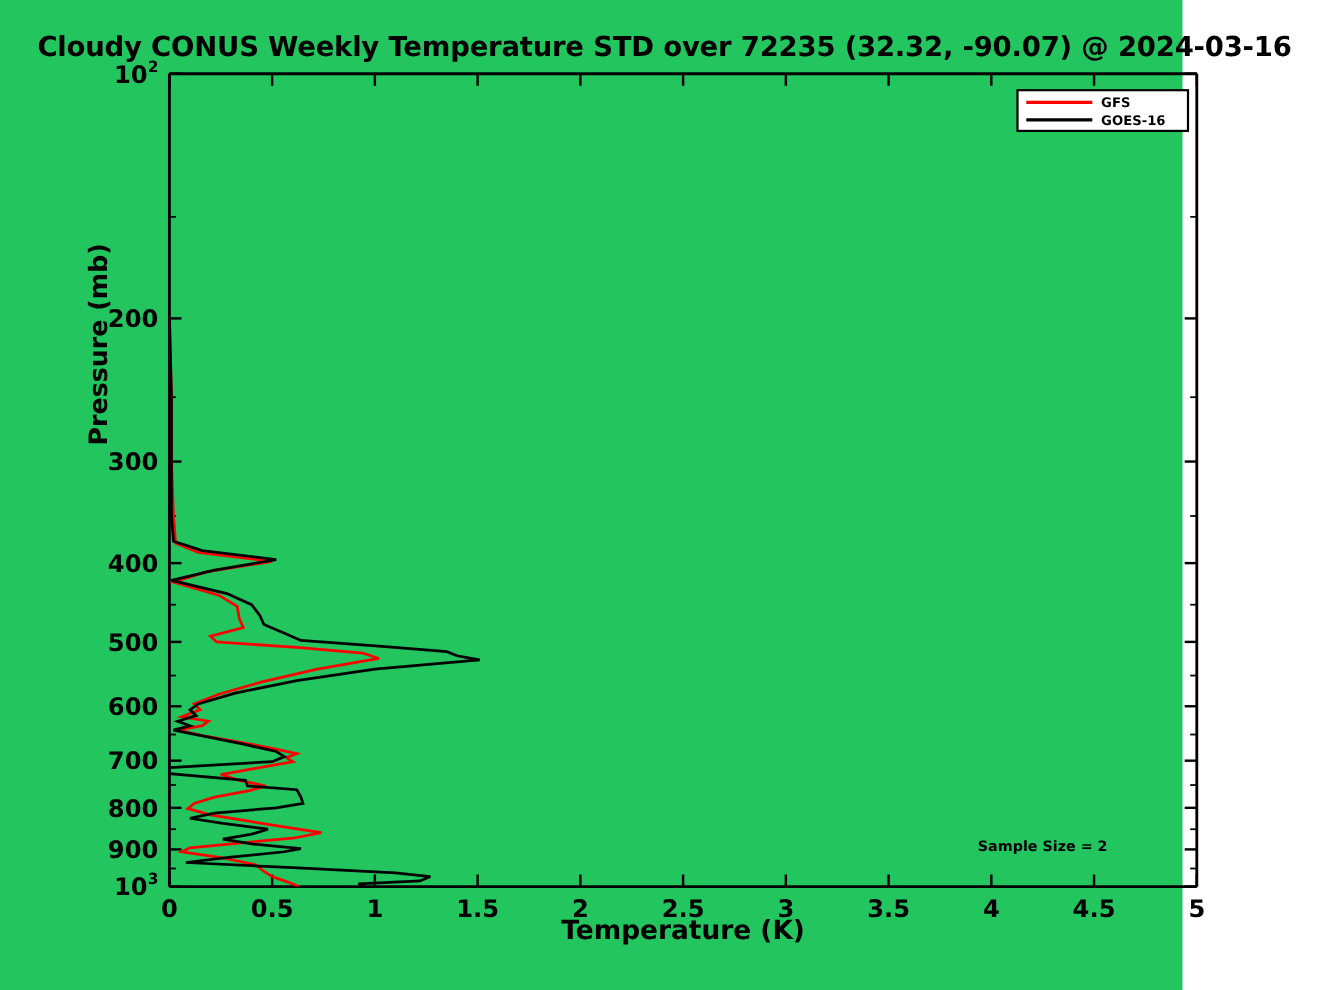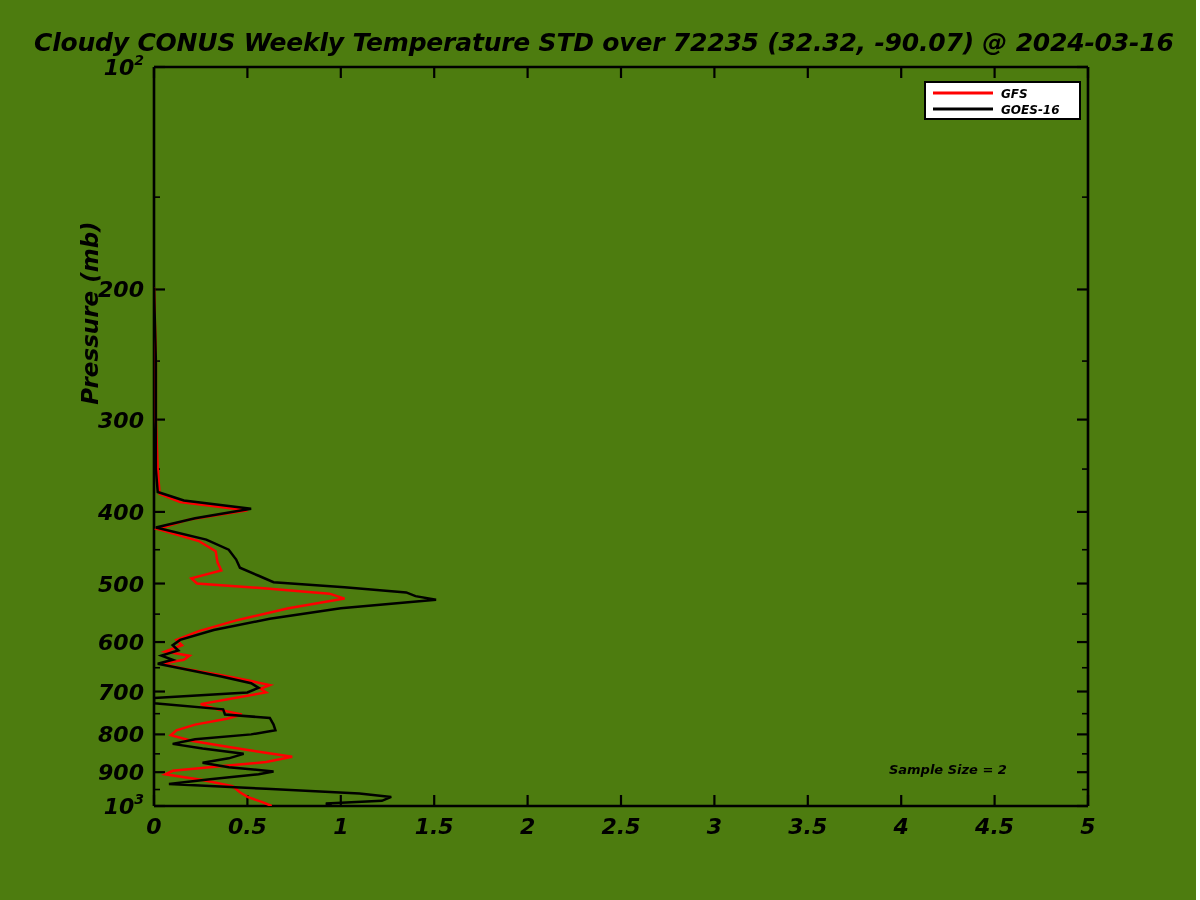--- a/index.html
+++ b/index.html
@@ -1,18 +1,18 @@
 <!DOCTYPE html>
 <html><head>
 <meta charset="utf-8">
 <style>
   html,body{margin:0;padding:0;background:#ffffff;}
   body{width:1200px;height:900px;overflow:hidden;
        font-family:"DejaVu Sans","Liberation Sans",sans-serif;}
-  #stage{position:relative;width:1196px;height:900px;background:#4d7c0f;font-style:italic;}
+  #stage{position:relative;width:1075px;height:900px;background:#22c55e;}
   #title{
     position:absolute;left:34px;top:28px;width:1180px;
     font-size:25px;font-weight:bold;color:#000;white-space:nowrap;
     letter-spacing:-0.2px;
   }
   #ylabel{
     position:absolute;left:-60px;top:300px;width:300px;
     transform:rotate(-90deg);transform-origin:center center;
     text-align:center;font-size:23px;font-weight:bold;color:#000;
   }
@@ -30,20 +30,21 @@
 </style>
 </head>
 <body>
 
 <div id="stage">
 
   <div id="title">Cloudy CONUS Weekly Temperature STD over 72235 (32.32, -90.07) @ 2024-03-16</div>
 
   <div id="ylabel">Pressure (mb)</div>
 
+  <div id="xlabel">Temperature (K)</div>
 
   <svg id="plot" width="1200" height="900">
     <g id="axes-group">
         <line x1="154" y1="67" x2="154" y2="806" stroke="#000" stroke-width="2.6"></line>
         <line x1="154" y1="806" x2="1088" y2="806" stroke="#000" stroke-width="2.6"></line>
         <line x1="154" y1="67" x2="1088" y2="67" stroke="#000" stroke-width="2.6"></line>
         <line x1="1088" y1="67" x2="1088" y2="806" stroke="#000" stroke-width="2.6"></line>
         <line x1="154" y1="806" x2="154" y2="795" stroke="#000" stroke-width="2.2"></line>
         <line x1="154" y1="67" x2="154" y2="78" stroke="#000" stroke-width="2.2"></line>
         <text x="154" y="834" class="tickLbl" text-anchor="middle">0</text>

